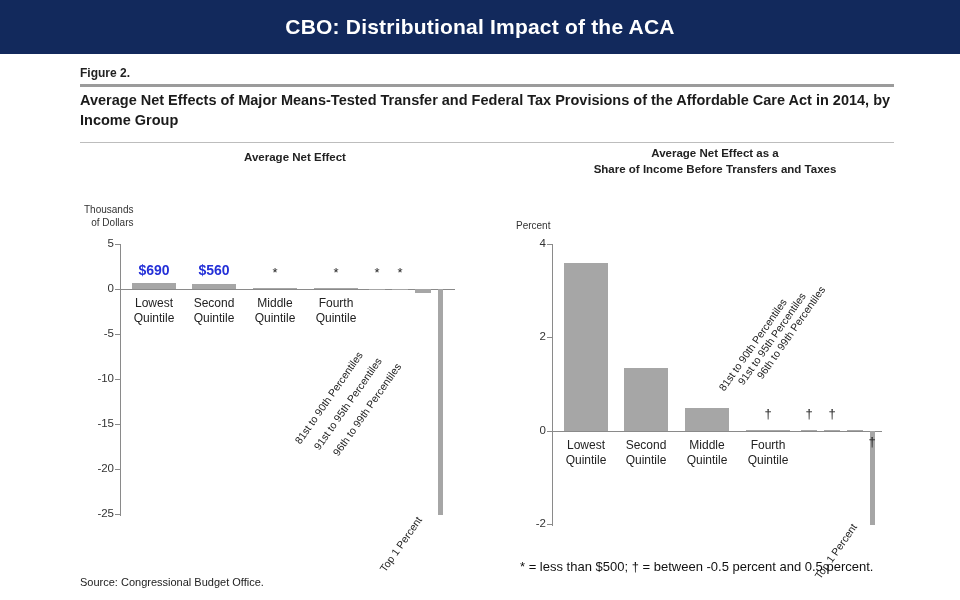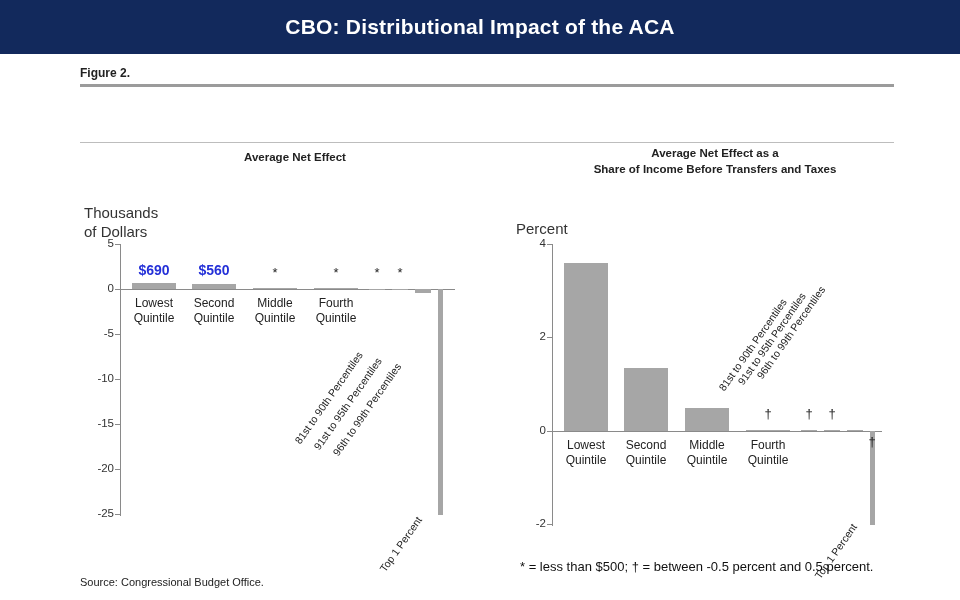--- a/index.html
+++ b/index.html
@@ -75,23 +75,24 @@
   .panel-heading {
     position: absolute;
     text-align: center;
     font-size: 11.5px;
     font-weight: bold;
     color: #222222;
     line-height: 1.35;
   }
   .axis-unit {
     position: absolute;
-    font-size: 15px;
+    font-size: 10px;
     color: #333333;
     line-height: 1.25;
+    text-align: right;
   }
   .plot {
     position: absolute;
   }
   .axis-line {
     position: absolute;
     background: #8a8a8a;
   }
   .tick-label {
     position: absolute;
@@ -153,20 +154,21 @@
 <div class="slide">
 
   <div class="title-bar">
     <div class="title-text">CBO: Distributional Impact of the ACA</div>
   </div>
 
   <div class="figure-area">
 
     <div class="fig-label">Figure 2.</div>
     <div class="rule-top"></div>
+    <div class="fig-title">Average Net Effects of Major Means-Tested Transfer and Federal Tax Provisions of the Affordable Care Act in 2014, by Income Group</div>
     <div class="rule-bottom"></div>
 
     <div class="panel-heading" style="left:170px; top:96px; width:250px;">
       <span>Average Net Effect</span>
     </div>
 
     <div class="axis-unit" style="left:84px; top:150px;">
       <div>Thousands</div>
       <div>of Dollars</div>
     </div>

